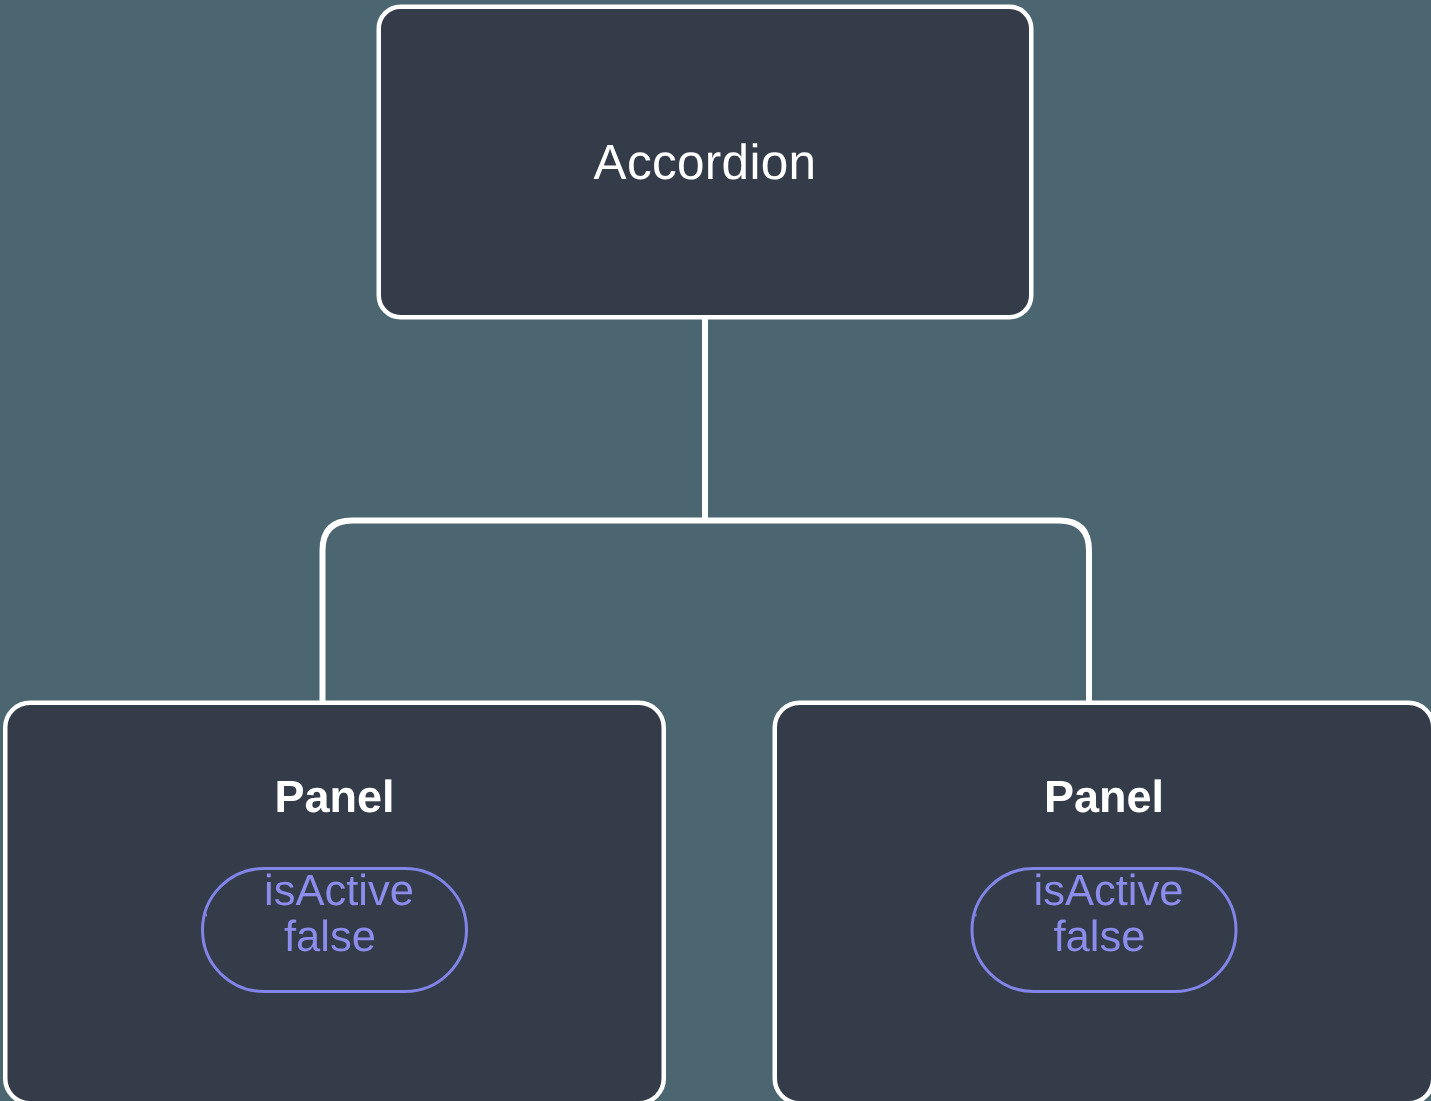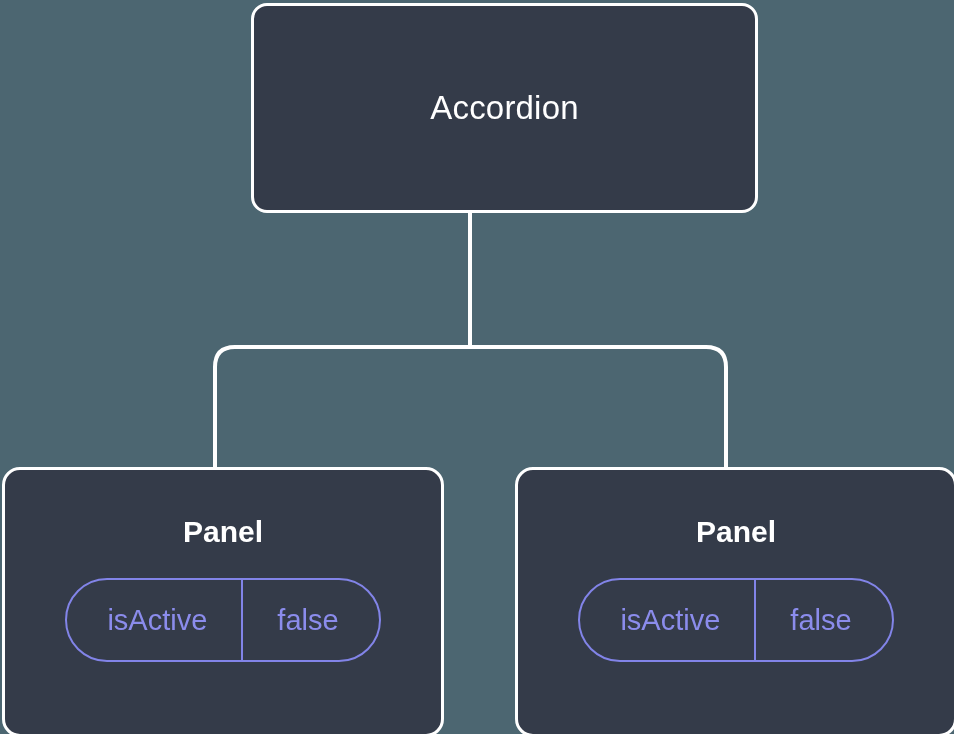--- a/index.html
+++ b/index.html
@@ -44,21 +44,21 @@
     border-radius: 16px;
     display: flex;
     flex-direction: column;
     align-items: center;
   }
 
   
   #node-accordion {
     left: 251px;
     top: 3px;
-    width: 507px;
+    width: 438px;
     height: 210px;
     justify-content: center;
   }
 
   .node-title-root {
     color: #ffffff;
     font-size: 33px;
     font-weight: 400;
     letter-spacing: 0.2px;
     line-height: 1.1;
@@ -85,20 +85,21 @@
 
   
   .state-pill {
     margin-top: 30px;
     height: 84px;
     border: 2px solid #8284e8;
     border-radius: 44px;
     display: flex;
     align-items: stretch;
     overflow: hidden;
+    flex-direction: column;
   }
 
   .state-key,
   .state-value {
     display: flex;
     align-items: center;
     justify-content: center;
     color: #8b8cec;
     font-size: 29px;
     font-weight: 400;

